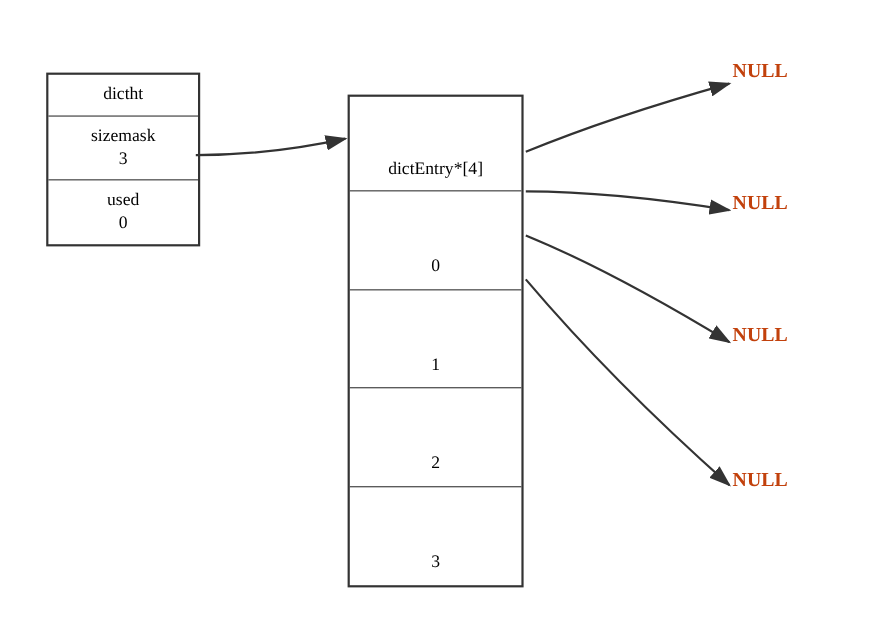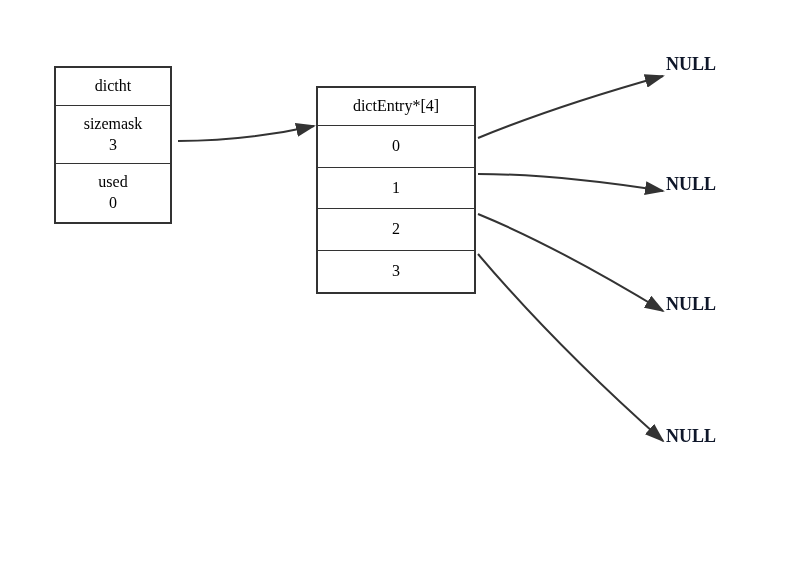--- a/index.html
+++ b/index.html
@@ -14,23 +14,23 @@
       font-size: 16px;
     }
     .diagram {
       position: relative;
       width: 760px;
       height: 520px;
     }
     
     .struct-left {
       position: absolute;
-      left: 28px;
+      left: 16px;
       top: 40px;
-      width: 118px;
+      width: 140px;
       border: 2px solid #333;
     }
     .struct-left .cell {
       border-bottom: 1.5px solid #333;
       padding: 8px 6px;
       text-align: center;
       line-height: 1.3;
     }
     .struct-left .cell:last-child {
       border-bottom: none;
@@ -42,34 +42,35 @@
       left: 290px;
       top: 60px;
       width: 160px;
       border: 2px solid #333;
     }
     .struct-right .cell {
       border-bottom: 1.5px solid #333;
       padding: 10px 6px;
       text-align: center;
       line-height: 1.3;
+      margin-top: 48px;
     }
     .struct-right .cell:last-child {
       border-bottom: none;
     }
     .struct-right .cell.header {
       padding: 8px 6px;
     }
 
     
     .null-label {
       position: absolute;
       font-size: 18px;
       font-weight: bold;
-      color: #0f172a;
+      color: #c2410c;
     }
 
     
     .arrows-svg {
       position: absolute;
       top: 0;
       left: 0;
       width: 100%;
       height: 100%;
       pointer-events: none;

